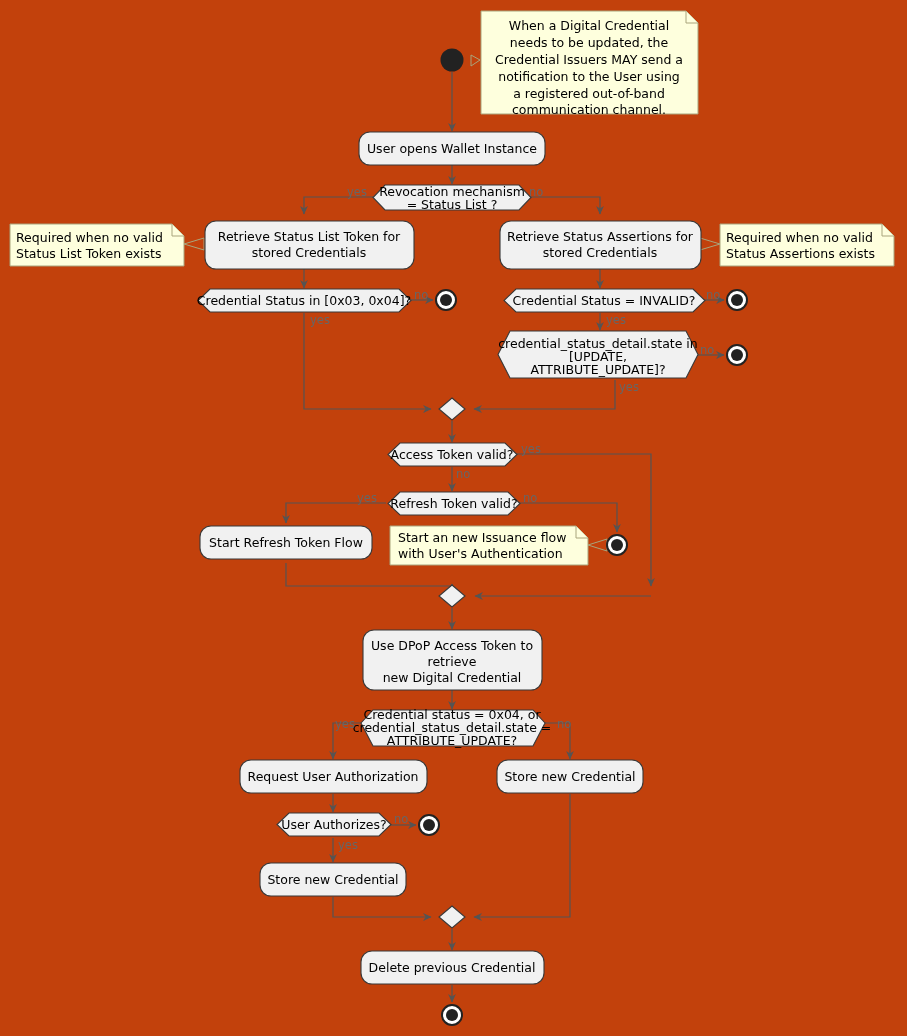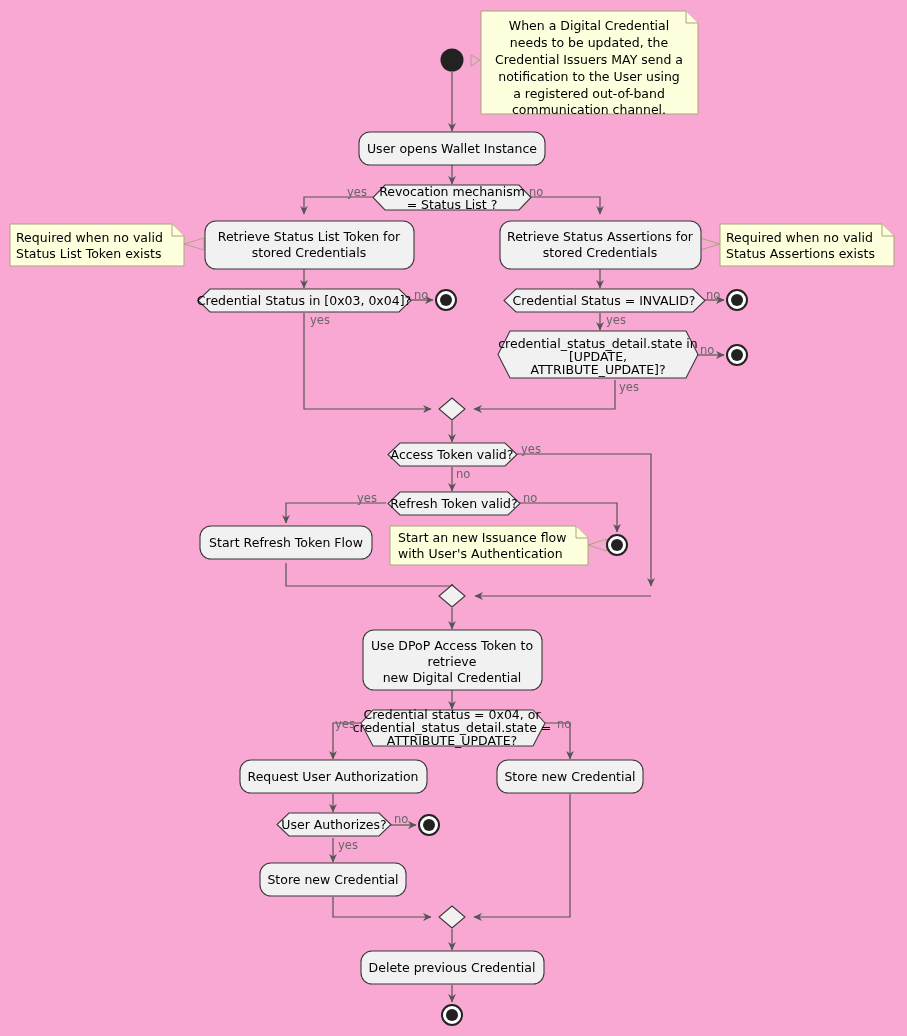--- a/index.html
+++ b/index.html
@@ -10,21 +10,21 @@
   body {
     width: 907px;
     height: 1036px;
     font-family: "DejaVu Sans", sans-serif;
     overflow: hidden;
   }
   #diagram-root {
     position: relative;
     width: 907px;
     height: 1036px;
-    background: #f9a8d4;
+    background: #c2410c;
   }
   svg#flow {
     display: block;
     width: 907px;
     height: 1036px;
   }
   .act-shape {
     fill: #F1F1F1;
     stroke: #383838;
     stroke-width: 1.1;

